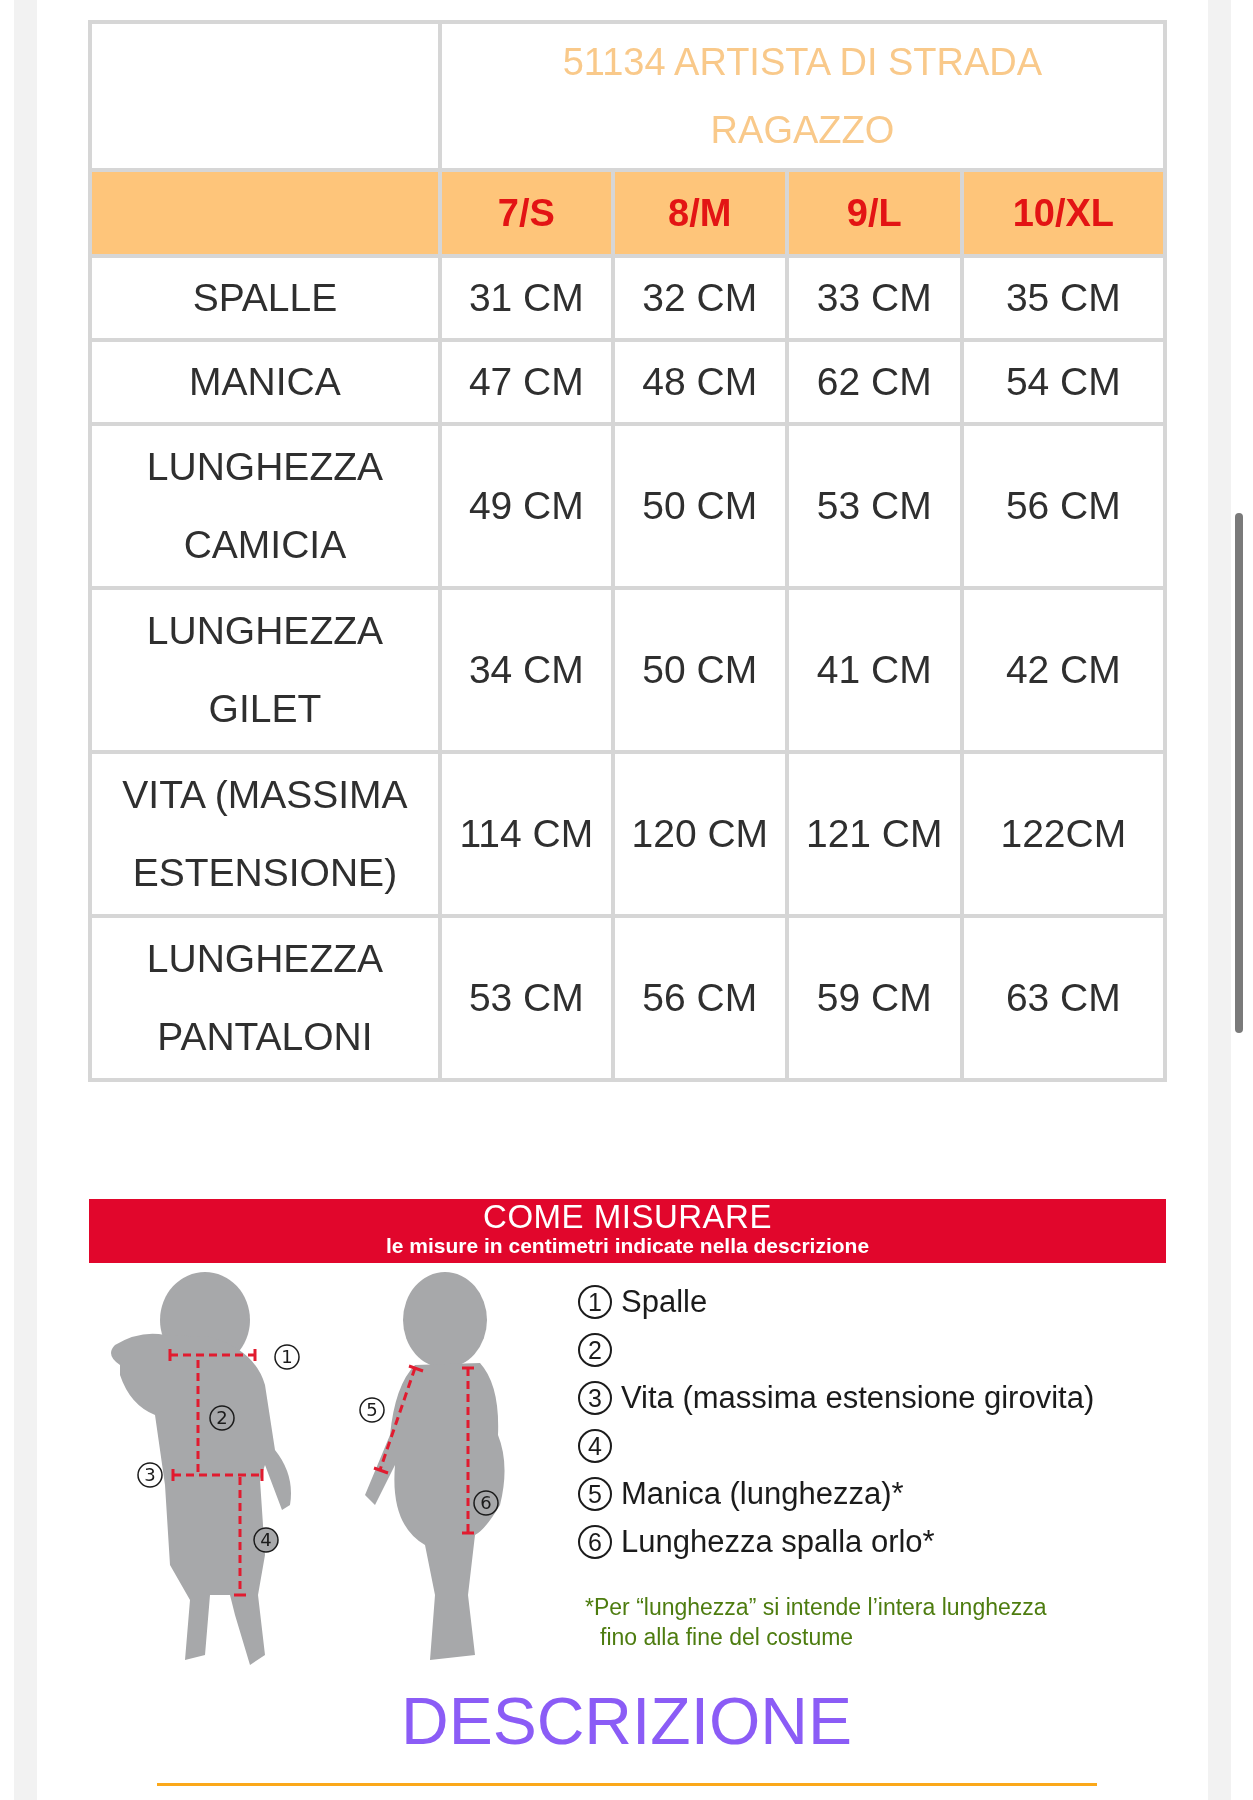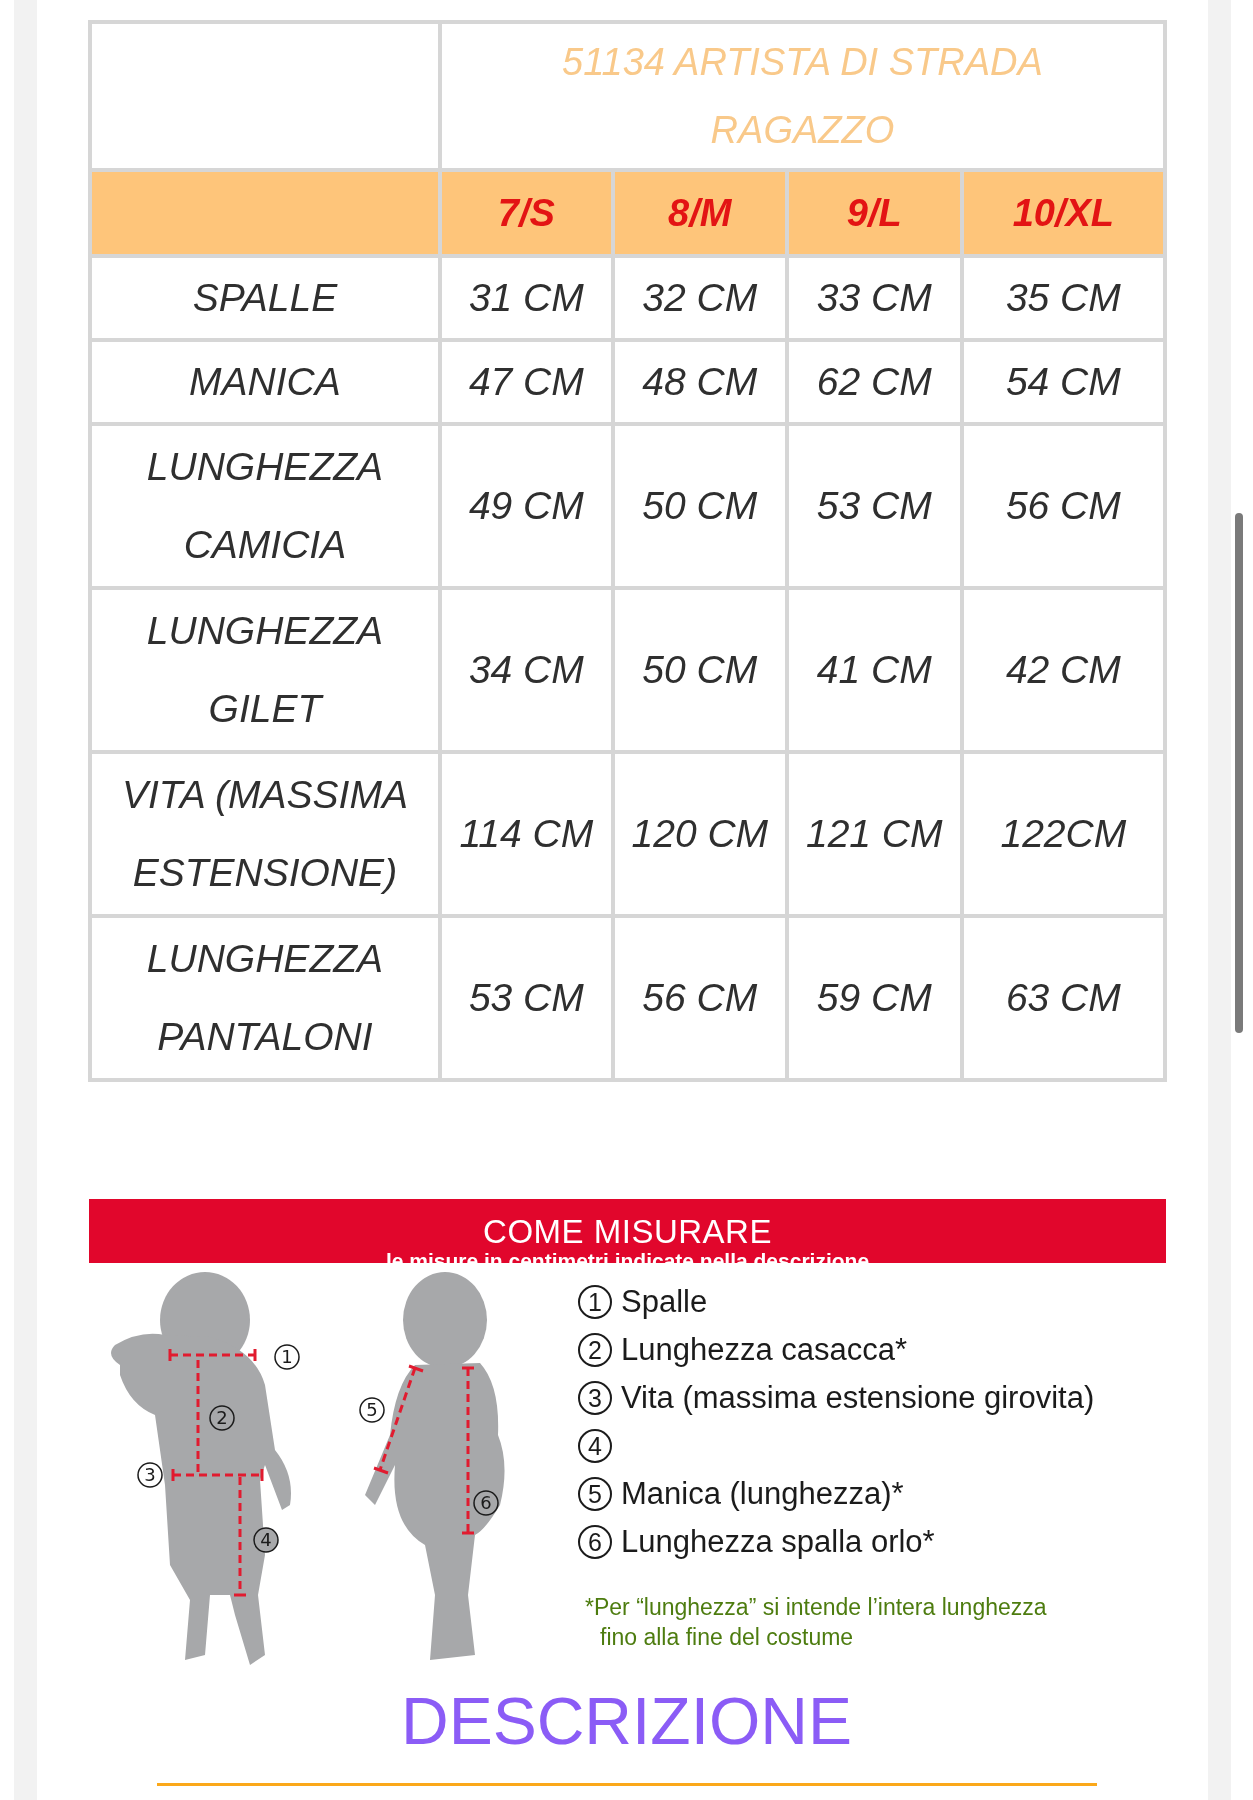--- a/index.html
+++ b/index.html
@@ -10,21 +10,21 @@
   .gutter { position: absolute; top: 0; bottom: 0; background: #f2f2f2; }
   .gutter.left { left: 14px; width: 23px; }
   .gutter.right { left: 1208px; width: 23px; }
   .scrollbar-thumb {
     position: absolute; left: 1235px; top: 513px; width: 8px; height: 520px;
     background: #7a7a7a; border-radius: 4px;
   }
   table.size {
     position: absolute; left: 88px; top: 20px; width: 1079px;
     border-collapse: separate; border-spacing: 0;
-    background: #d6d6d6; border: 2px solid #d6d6d6; font-style: italic;
+    background: #d6d6d6; border: 2px solid #d6d6d6;
   }
   table.size td {
     background: #fff; text-align: center; vertical-align: middle;
     color: #2f2f2f; font-size: 39px; line-height: 78px; padding: 0;
     border: 2px solid #d6d6d6;
   }
   .title-cell { color: #f9c98a !important; font-size: 38px !important; }
   .size-head td { background: #fec57a !important; height: 82px; }
   .size-head .sz { color: #e31414 !important; font-weight: bold; font-size: 38px; }
   .col0 { width: 342px; }
@@ -32,21 +32,21 @@
   .colB { width: 168px; }
   .colC { width: 169px; }
   .colD { width: 197px; }
   .r1 td { height: 80px; }
   .r2 td { height: 160px; }
 
   .banner {
     position: absolute; left: 89px; top: 1199px; width: 1077px; height: 64px;
     background: #e1062c; color: #fff; text-align: center;
   }
-  .banner .b1 { font-size: 33px; line-height: 34px; padding-top: 16px; letter-spacing: 0.5px; }
+  .banner .b1 { font-size: 33px; line-height: 34px; padding-top: 1px; letter-spacing: 0.5px; }
   .banner .b2 { font-size: 21px; line-height: 24px; font-weight: bold; }
   .figures { position: absolute; left: 90px; top: 1265px; width: 440px; height: 420px; }
   .legend { position: absolute; left: 578px; top: 1278px; }
   .legend .item { display: flex; align-items: center; height: 48px; font-size: 31px; color: #1b1b1b; }
   .legend .num {
     width: 34px; height: 34px; border: 2px solid #1b1b1b; border-radius: 50%;
     display: inline-flex; align-items: center; justify-content: center;
     font-size: 25px; margin-right: 9px; box-sizing: border-box;
   }
   .note { position: absolute; left: 585px; top: 1592px; font-size: 23px; color: #4d7c0f; line-height: 30px; }
@@ -198,21 +198,20 @@
   </g>
 </svg>
 
 <div class="legend">
   <div class="item">
       <span class="num">1</span>
       <span>Spalle</span>
     </div>
   <div class="item">
       <span class="num">2</span>
-      <span>Lunghezza casacca*</span>
     </div>
   <div class="item">
       <span class="num">3</span>
       <span>Vita (massima estensione girovita)</span>
     </div>
   <div class="item">
       <span class="num">4</span>
     </div>
   <div class="item">
       <span class="num">5</span>

